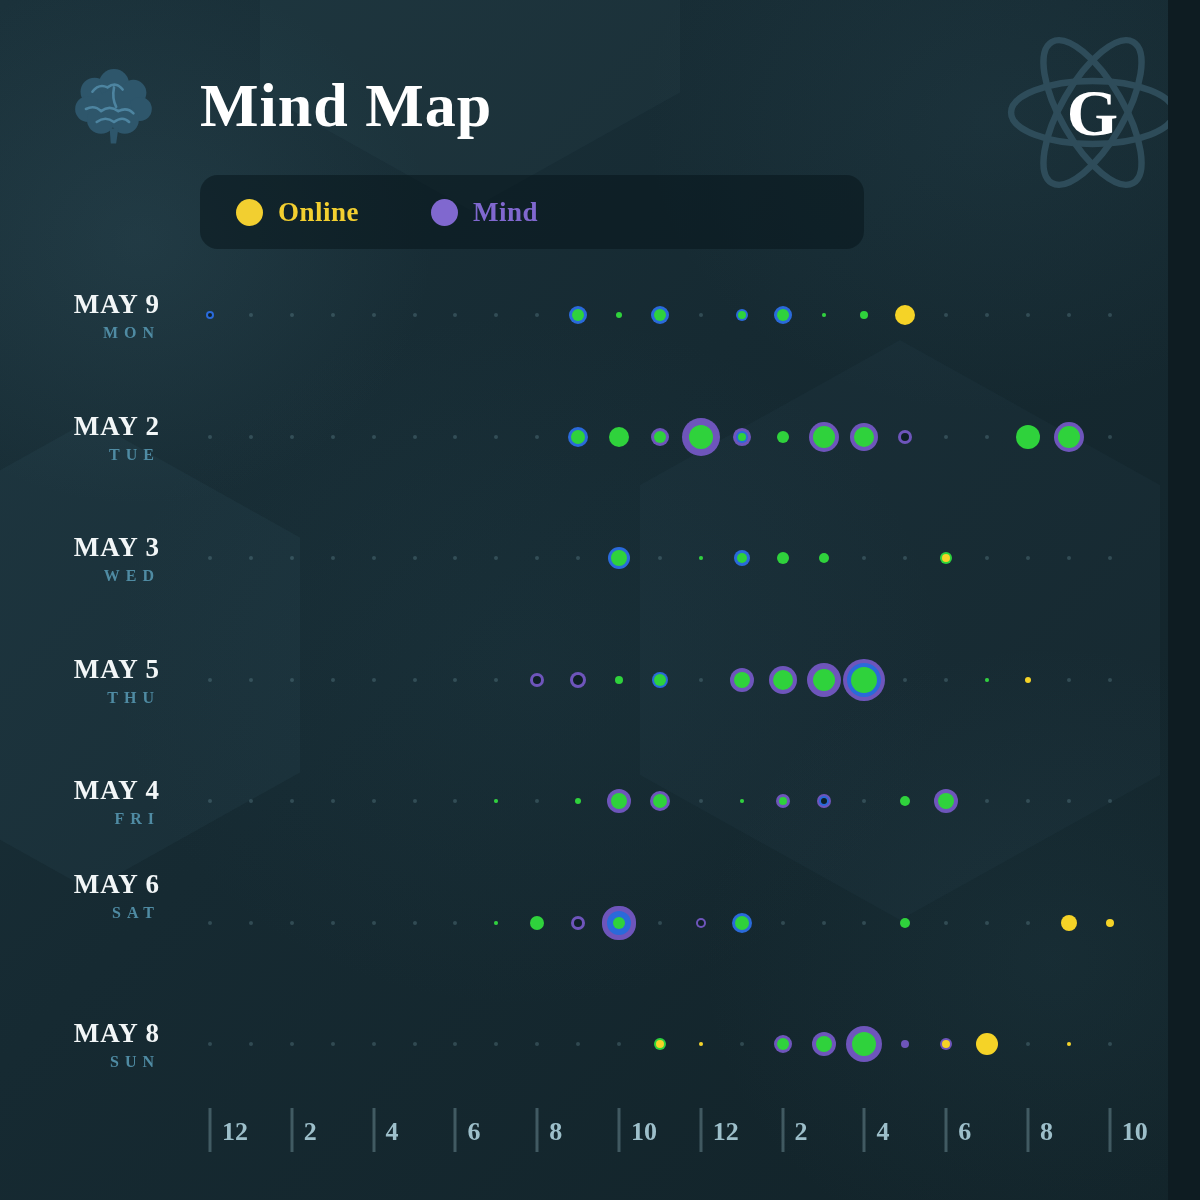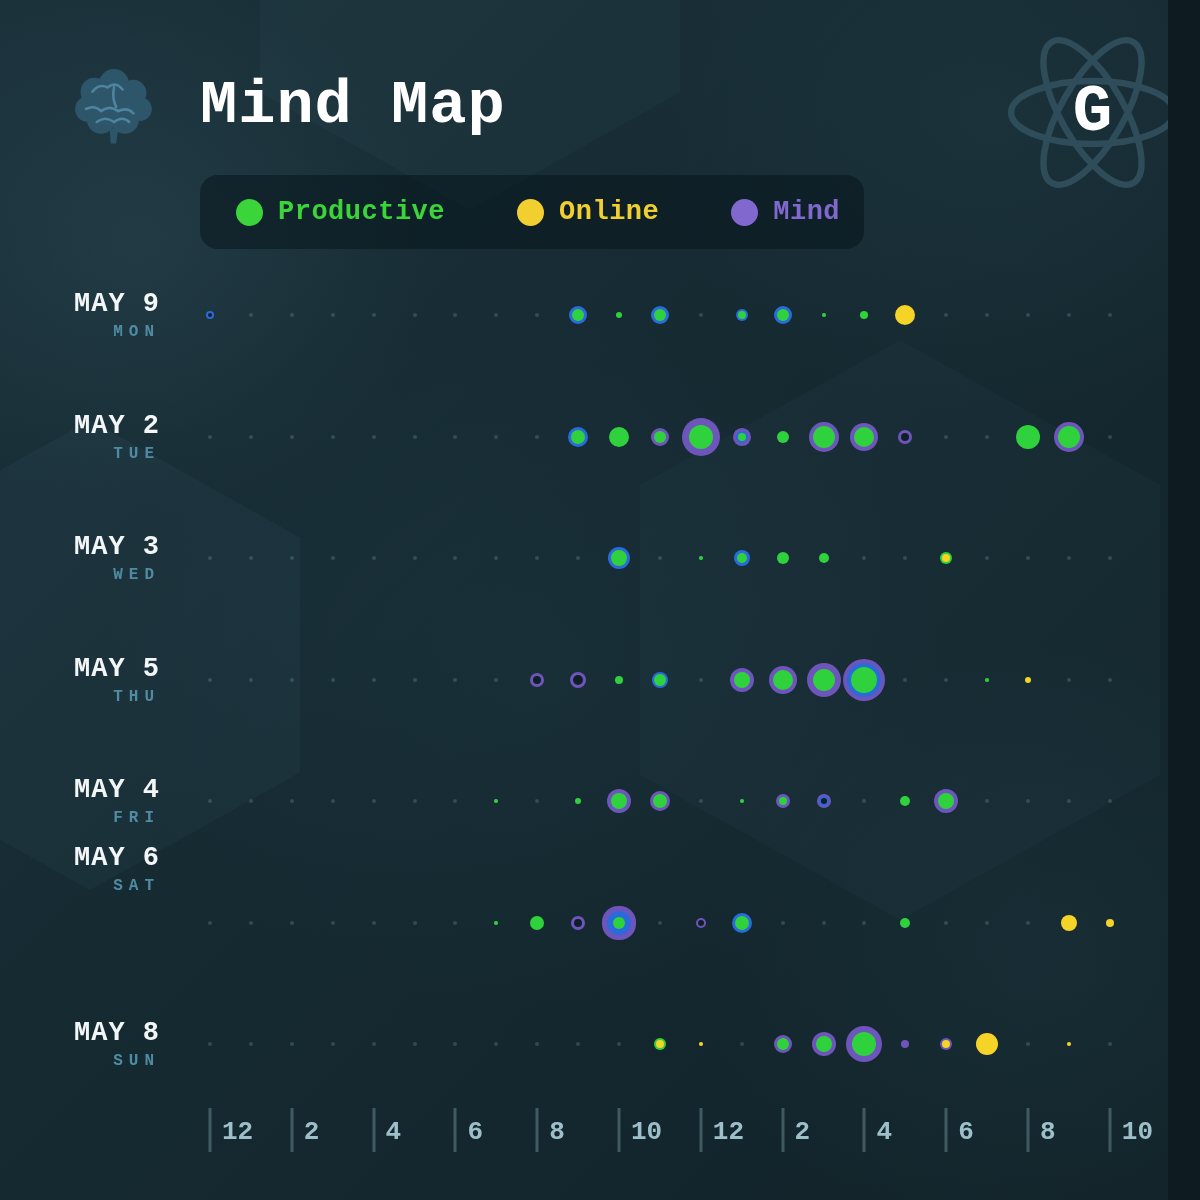--- a/index.html
+++ b/index.html
@@ -1,18 +1,18 @@
 <!DOCTYPE html>
 <html><head>
 <meta charset="utf-8">
 <style>
   html,body{margin:0;padding:0;background:#0e1c22;}
   .stage{
     position:relative;width:1168px;height:1200px;overflow:hidden;
-    font-family:Liberation Mono, monospace;
+    font-family:Liberation Serif, serif;
     background:
       radial-gradient(420px 380px at 12% 20%, rgba(70,110,125,0.18), transparent 70%),
       radial-gradient(500px 420px at 85% 10%, rgba(60,100,115,0.14), transparent 70%),
       radial-gradient(600px 500px at 45% 55%, rgba(50,95,110,0.10), transparent 70%),
       radial-gradient(500px 450px at 90% 80%, rgba(55,100,115,0.12), transparent 70%),
       linear-gradient(135deg,#1b323b 0%, #162a32 45%, #122329 100%);
     color:#fff;
   }
   .hex{position:absolute;width:420px;height:470px;opacity:0.05;
     clip-path:polygon(50% 0,100% 25%,100% 75%,50% 100%,0 75%,0 25%);
@@ -83,24 +83,20 @@
       <g fill="none" stroke="#31505e" stroke-width="7" opacity="0.9">
         <ellipse cx="100" cy="100" rx="88" ry="34"></ellipse>
         <ellipse cx="100" cy="100" rx="88" ry="34" transform="rotate(60 100 100)"></ellipse>
         <ellipse cx="100" cy="100" rx="88" ry="34" transform="rotate(120 100 100)"></ellipse>
       </g>
     </svg>
     <div class="g">G</div>
   </div>
 
   <div class="legend">
-    <div class="legend-item">
-      <span class="legend-dot" style="background: rgb(59, 212, 59);"></span>
-      <span class="legend-label" style="color: rgb(59, 212, 59);">Productive</span>
-    </div>
     <div class="legend-item">
       <span class="legend-dot" style="background: rgb(242, 207, 48);"></span>
       <span class="legend-label" style="color: rgb(242, 207, 48);">Online</span>
     </div>
     <div class="legend-item">
       <span class="legend-dot" style="background: rgb(128, 104, 207);"></span>
       <span class="legend-label" style="color: rgb(128, 104, 207);">Mind</span>
     </div>
   </div>
 
@@ -278,21 +274,21 @@
       <div class="grid-dot" style="left: 1109.8px; top: 801px; background: rgba(150, 195, 205, 0.22);"></div>
       <div class="bubble" style="width: 4px; height: 4px; left: 496.3px; top: 801px; background: rgb(47, 210, 60);"></div>
       <div class="bubble" style="width: 6px; height: 6px; left: 578.1px; top: 801px; background: rgb(47, 210, 60);"></div>
       <div class="bubble" style="width: 16px; height: 16px; left: 619px; top: 801px; background: rgb(47, 210, 60); box-shadow: rgb(110, 85, 187) 0px 0px 0px 4px;"></div>
       <div class="bubble" style="width: 14px; height: 14px; left: 659.9px; top: 801px; background: rgb(47, 210, 60); box-shadow: rgb(110, 85, 187) 0px 0px 0px 3px;"></div>
       <div class="bubble" style="width: 4px; height: 4px; left: 741.7px; top: 801px; background: rgb(47, 210, 60);"></div>
       <div class="bubble" style="width: 8px; height: 8px; left: 782.6px; top: 801px; background: rgb(47, 210, 60); box-shadow: rgb(110, 85, 187) 0px 0px 0px 3px;"></div>
       <div class="bubble" style="width: 6px; height: 6px; left: 823.5px; top: 801px; background: rgb(14, 32, 38); box-shadow: rgb(42, 106, 218) 0px 0px 0px 2px, rgb(110, 85, 187) 0px 0px 0px 4px;"></div>
       <div class="bubble" style="width: 10px; height: 10px; left: 905.3px; top: 801px; background: rgb(47, 210, 60);"></div>
       <div class="bubble" style="width: 16px; height: 16px; left: 946.2px; top: 801px; background: rgb(47, 210, 60); box-shadow: rgb(110, 85, 187) 0px 0px 0px 4px;"></div>
-      <div class="row-label" style="left: 10px; top: 869px;">
+      <div class="row-label" style="left: 10px; top: 895px;">
         <div class="row-date">MAY 6</div>
         <div class="row-day" style="color: rgb(79, 139, 163);">SAT</div>
       </div>
       <div class="grid-dot" style="left: 210px; top: 922.5px; background: rgba(150, 195, 205, 0.22);"></div>
       <div class="grid-dot" style="left: 250.9px; top: 922.5px; background: rgba(150, 195, 205, 0.22);"></div>
       <div class="grid-dot" style="left: 291.8px; top: 922.5px; background: rgba(150, 195, 205, 0.22);"></div>
       <div class="grid-dot" style="left: 332.7px; top: 922.5px; background: rgba(150, 195, 205, 0.22);"></div>
       <div class="grid-dot" style="left: 373.6px; top: 922.5px; background: rgba(150, 195, 205, 0.22);"></div>
       <div class="grid-dot" style="left: 414.5px; top: 922.5px; background: rgba(150, 195, 205, 0.22);"></div>
       <div class="grid-dot" style="left: 455.4px; top: 922.5px; background: rgba(150, 195, 205, 0.22);"></div>

